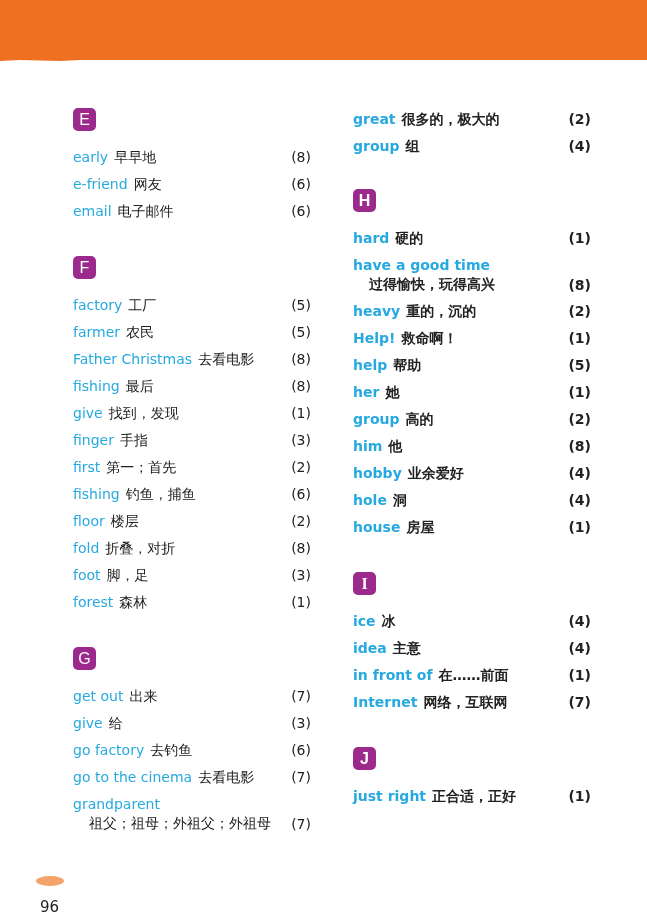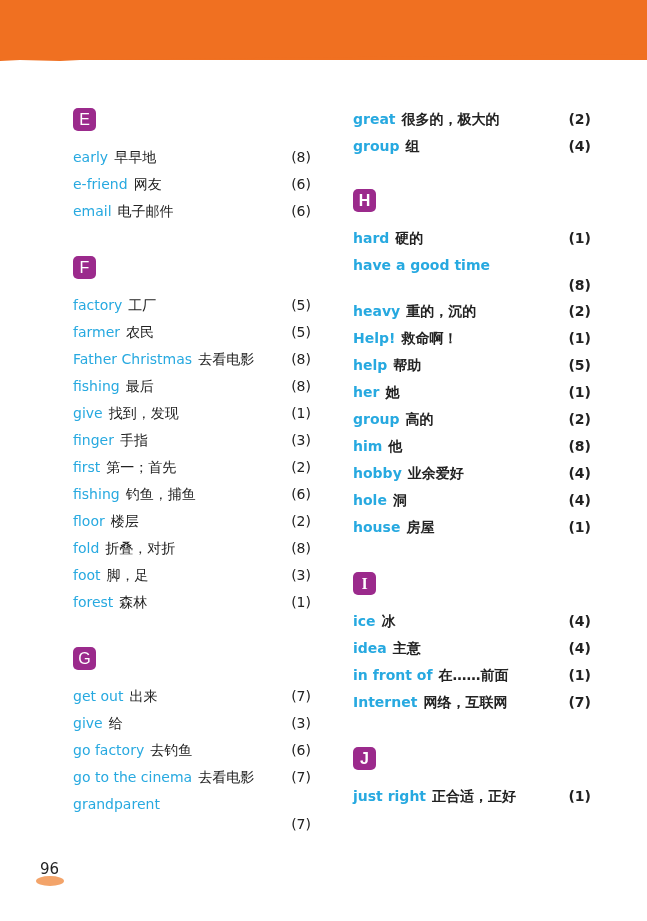--- a/index.html
+++ b/index.html
@@ -24,21 +24,21 @@
     }
     .section { margin-bottom: 0; }
     .entry { position: relative; height: 27px; line-height: 20px; font-size: 14px; }
     .entry .en { color: #27a9e0; font-family: "DejaVu Sans", sans-serif; font-size: 14px; }
     .entry .zh { color: #222; margin-left: 6px; font-size: 14px; }
     .entry .unit { position: absolute; right: 0; top: 0; color: #222; font-size: 14px; }
     .entry.two { height: 46px; }
     .entry.two .zh { display: block; margin-left: 16px; margin-top: -1px; }
     .entry.two .unit { top: 20px; }
     .page-num {
-      position: absolute; left: 40px; top: 860px; font-size: 15px; color: #222;
+      position: absolute; left: 40px; top: 898px; font-size: 15px; color: #222;
     }
     .page-blob {
       position: absolute; left: 36px; top: 876px; width: 28px; height: 10px;
       border-radius: 50%; background: #f3a46a;
     }
   </style>
 </head>
 <body>
 
 <div class="top-band">
@@ -73,35 +73,35 @@
     <div class="entry"><span class="en">forest</span><span class="zh">森林</span><span class="unit">(1)</span></div>
   </div>
   <div style="height:28px"></div>
   <div class="section">
     <div class="badge">G</div>
     <div style="height:16px"></div>
     <div class="entry"><span class="en">get out</span><span class="zh">出来</span><span class="unit">(7)</span></div>
     <div class="entry"><span class="en">give</span><span class="zh">给</span><span class="unit">(3)</span></div>
     <div class="entry"><span class="en">go factory</span><span class="zh">去钓鱼</span><span class="unit">(6)</span></div>
     <div class="entry"><span class="en">go to the cinema</span><span class="zh">去看电影</span><span class="unit">(7)</span></div>
-    <div class="entry two"><span class="en">grandparent</span><span class="unit">(7)</span></div>
+    <div class="entry two"><span class="en">grandparent</span><span class="zh">祖父；祖母；外祖父；外祖母</span><span class="unit">(7)</span></div>
   </div>
 </div>
 
 <div class="col col-right" style="top:109px;">
   <div class="section">
     <div class="entry"><span class="en">great</span><span class="zh">很多的，极大的</span><span class="unit">(2)</span></div>
     <div class="entry"><span class="en">group</span><span class="zh">组</span><span class="unit">(4)</span></div>
   </div>
   <div style="height:26px"></div>
   <div class="section">
     <div class="badge">H</div>
     <div style="height:16px"></div>
     <div class="entry"><span class="en">hard</span><span class="zh">硬的</span><span class="unit">(1)</span></div>
-    <div class="entry two"><span class="en">have a good time</span><span class="unit">(8)</span></div>
+    <div class="entry two"><span class="en">have a good time</span><span class="zh">过得愉快，玩得高兴</span><span class="unit">(8)</span></div>
     <div class="entry"><span class="en">heavy</span><span class="zh">重的，沉的</span><span class="unit">(2)</span></div>
     <div class="entry"><span class="en">Help!</span><span class="zh">救命啊！</span><span class="unit">(1)</span></div>
     <div class="entry"><span class="en">help</span><span class="zh">帮助</span><span class="unit">(5)</span></div>
     <div class="entry"><span class="en">her</span><span class="zh">她</span><span class="unit">(1)</span></div>
     <div class="entry"><span class="en">group</span><span class="zh">高的</span><span class="unit">(2)</span></div>
     <div class="entry"><span class="en">him</span><span class="zh">他</span><span class="unit">(8)</span></div>
     <div class="entry"><span class="en">hobby</span><span class="zh">业余爱好</span><span class="unit">(4)</span></div>
     <div class="entry"><span class="en">hole</span><span class="zh">洞</span><span class="unit">(4)</span></div>
     <div class="entry"><span class="en">house</span><span class="zh">房屋</span><span class="unit">(1)</span></div>
   </div>

